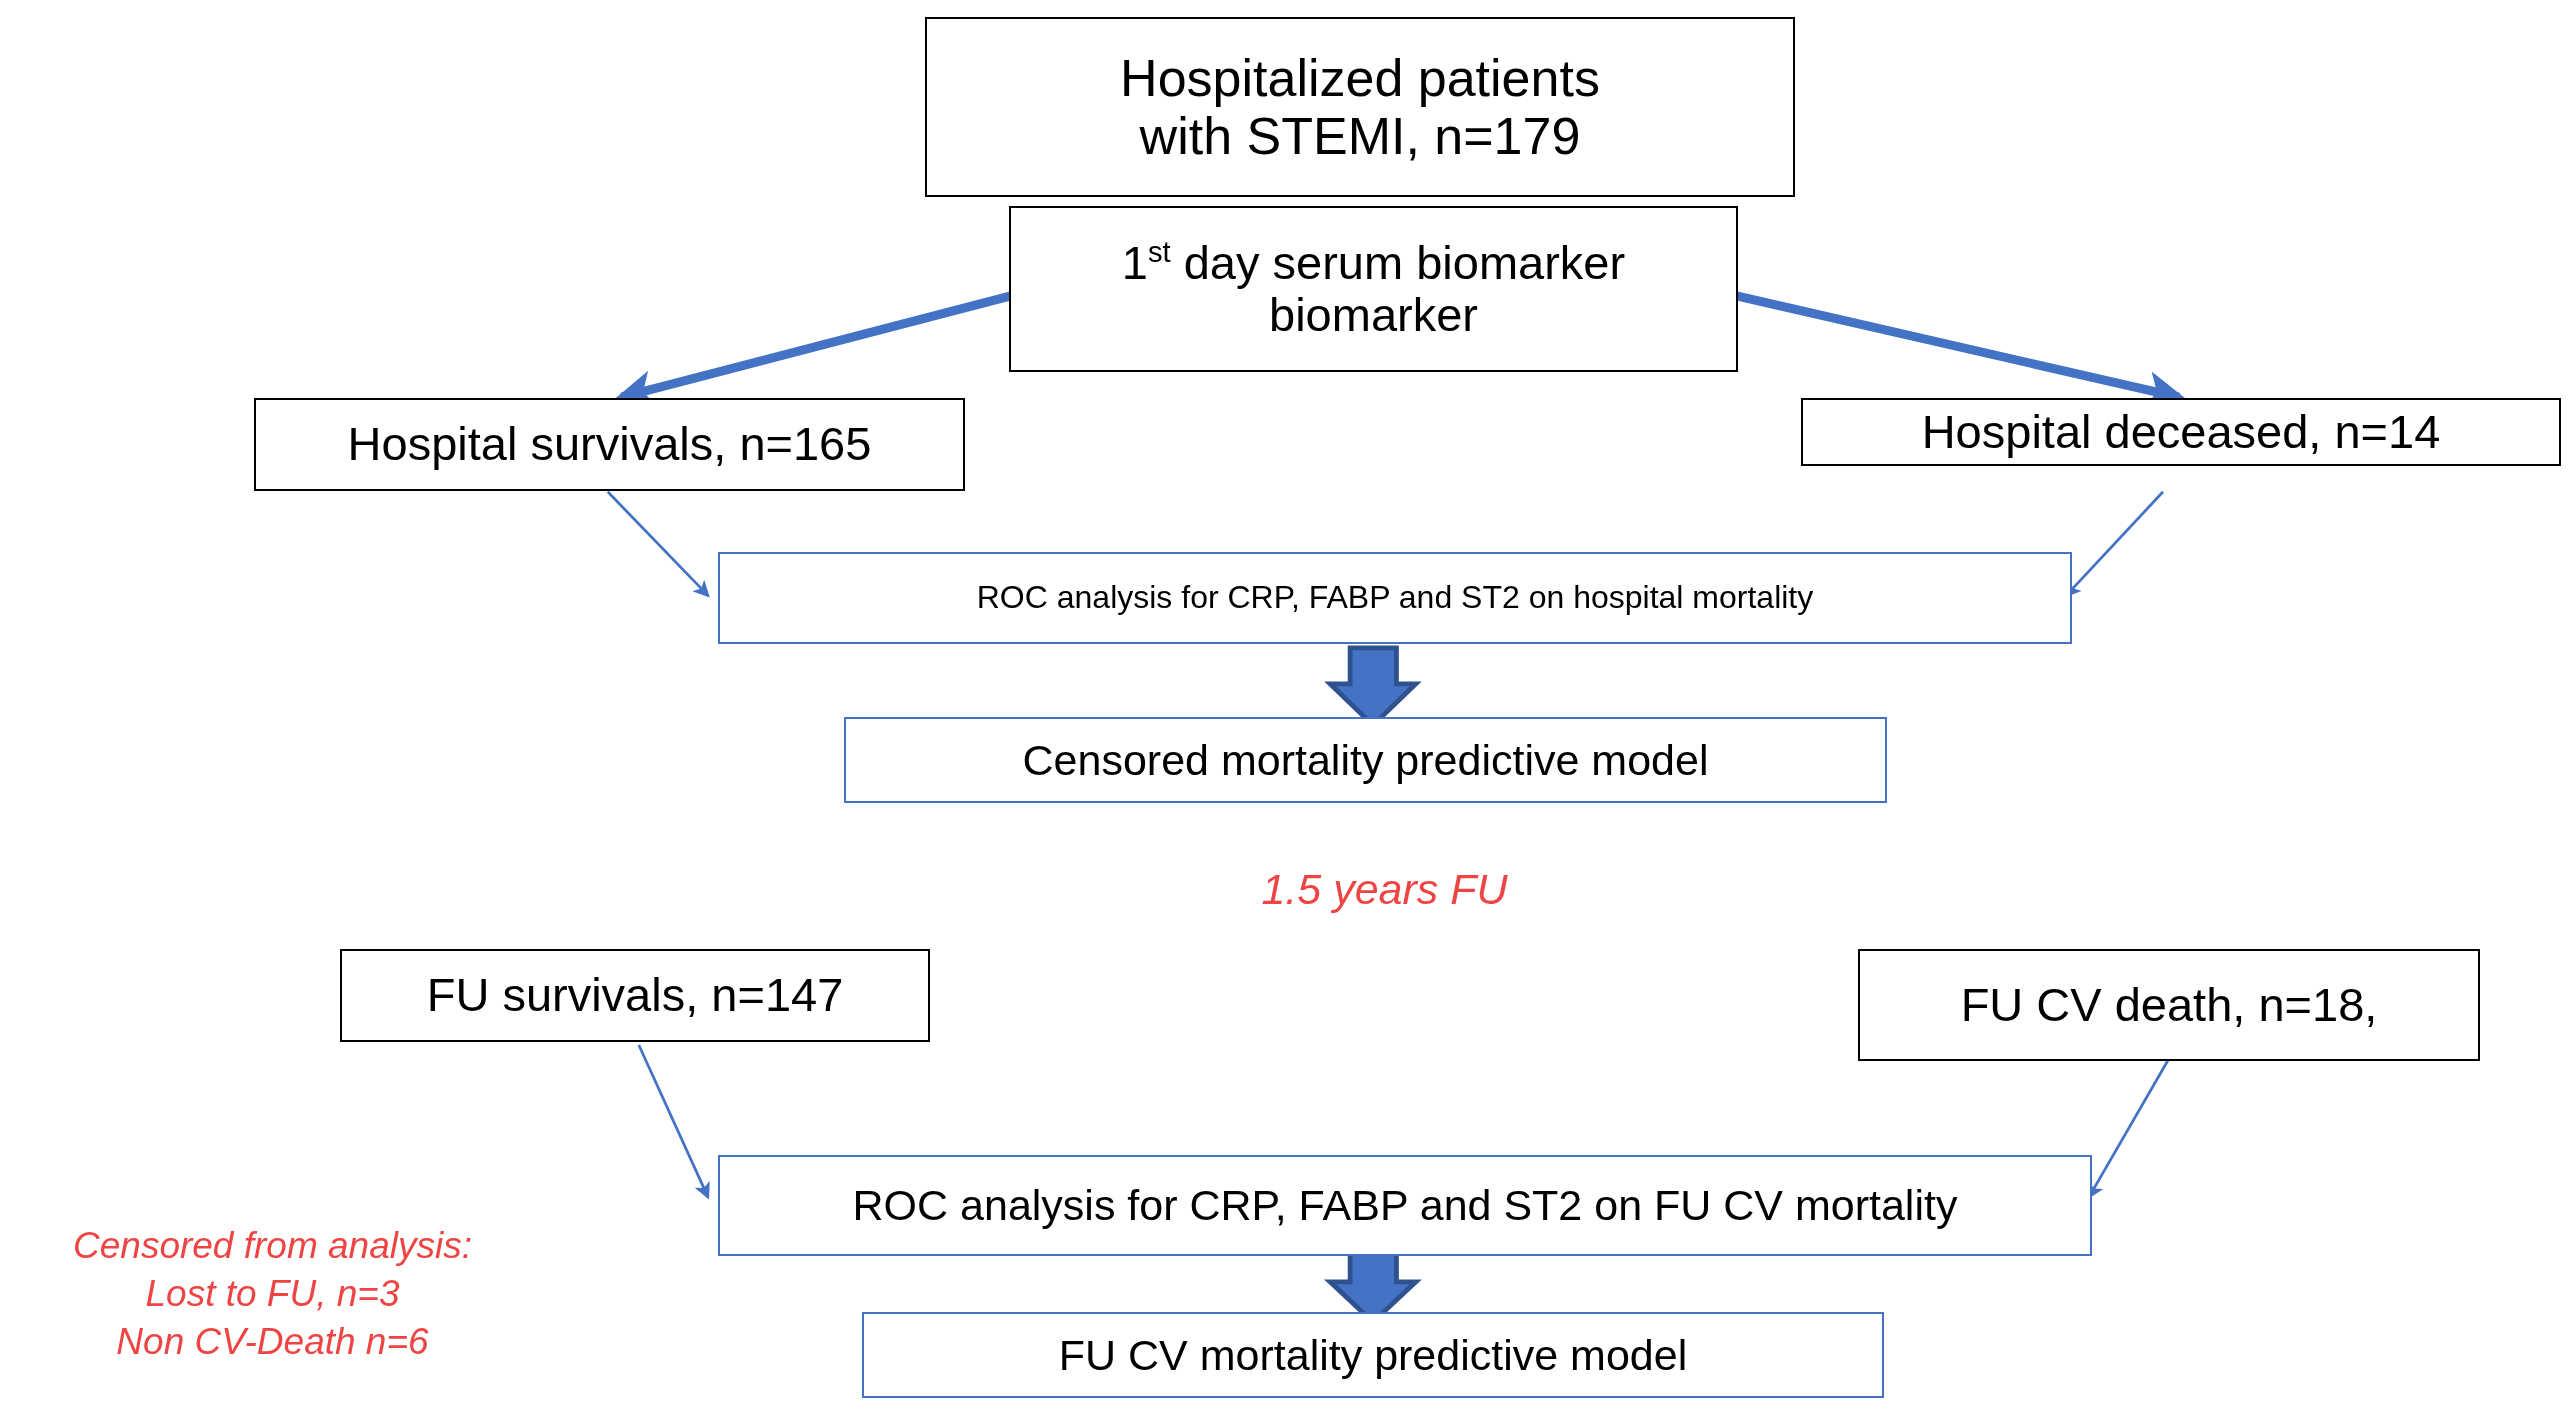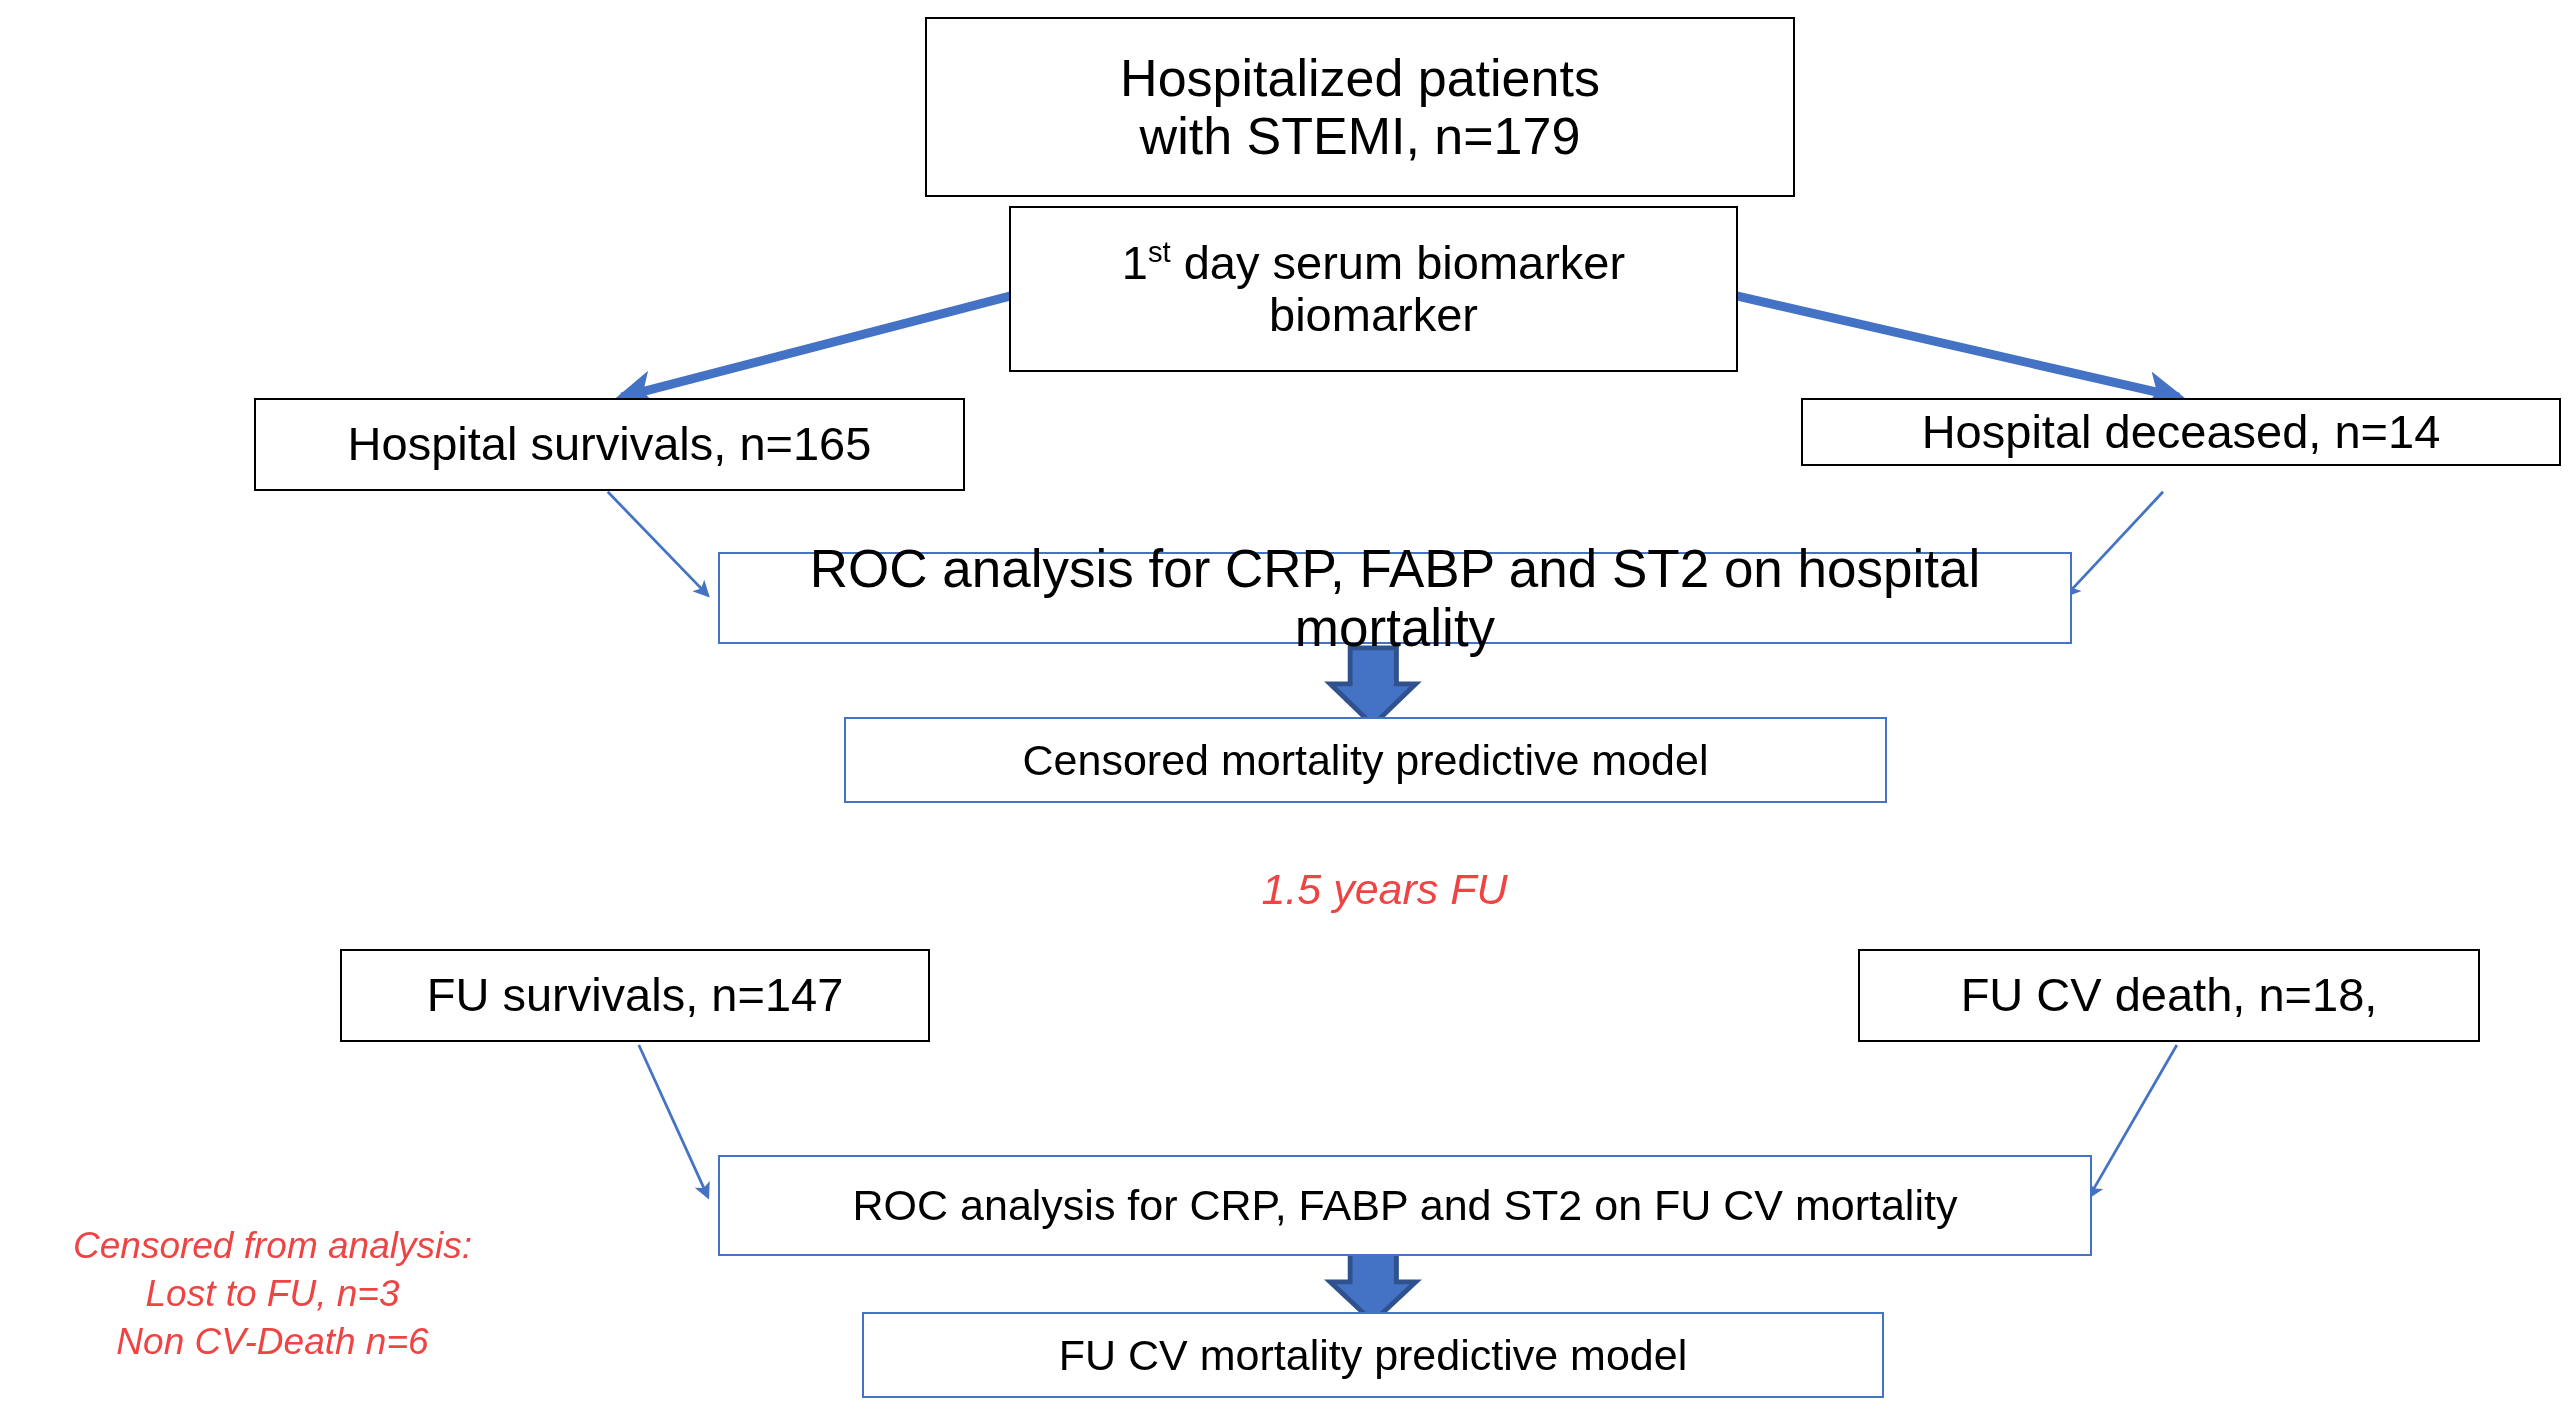--- a/index.html
+++ b/index.html
@@ -113,37 +113,37 @@
   </div>
 
   <div class="box box-black" style="left:254px; top:398px; width:711px; height:93px; font-size:47px;">
     <span>Hospital survivals, n=165</span>
   </div>
 
   <div class="box box-black" style="left:1801px; top:398px; width:760px; height:68px; font-size:47px;">
     <span>Hospital deceased, n=14</span>
   </div>
 
-  <div class="box box-blue" style="left:718px; top:552px; width:1354px; height:92px; font-size:53px;">
+  <div class="box box-blue" style="left:718px; top:552px; width:1354px; height:92px; font-size:32px;">
     <span>ROC analysis for CRP, FABP and ST2 on hospital mortality</span>
   </div>
 
   <div class="box box-blue" style="left:844px; top:717px; width:1043px; height:86px; font-size:43px;">
     <span>Censored mortality predictive model</span>
   </div>
 
   <div class="txt italic" style="left:1205px; top:865px; width:359px; text-align:center; font-size:43px;">
     <span>1.5 years FU</span>
   </div>
 
   <div class="box box-black" style="left:340px; top:949px; width:590px; height:93px; font-size:47px;">
     <span>FU survivals, n=147</span>
   </div>
 
-  <div class="box box-black" style="left:1858px; top:949px; width:622px; height:93px; font-size:47px;">
+  <div class="box box-black" style="left:1858px; top:949px; width:622px; height:112px; font-size:47px;">
     <span>FU CV death, n=18,</span>
   </div>
 
   <div class="box box-blue" style="left:718px; top:1155px; width:1374px; height:101px; font-size:43px;">
     <span>ROC analysis for CRP, FABP and ST2 on FU CV mortality</span>
   </div>
 
   <div class="box box-blue" style="left:862px; top:1312px; width:1022px; height:86px; font-size:43px;">
     <span>FU CV mortality predictive model</span>
   </div>

